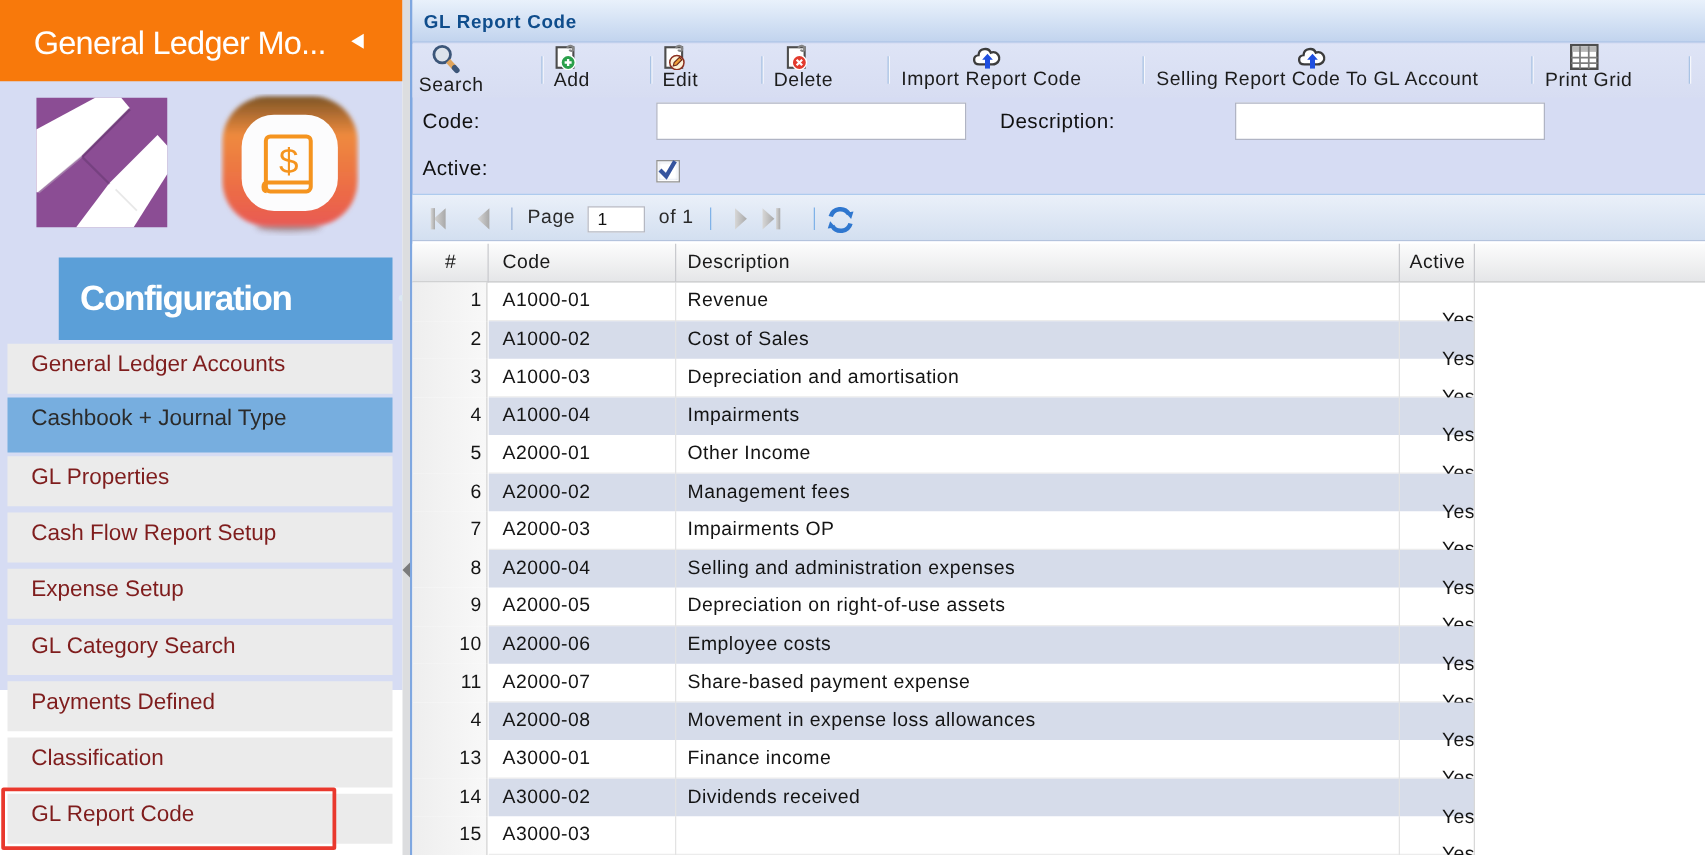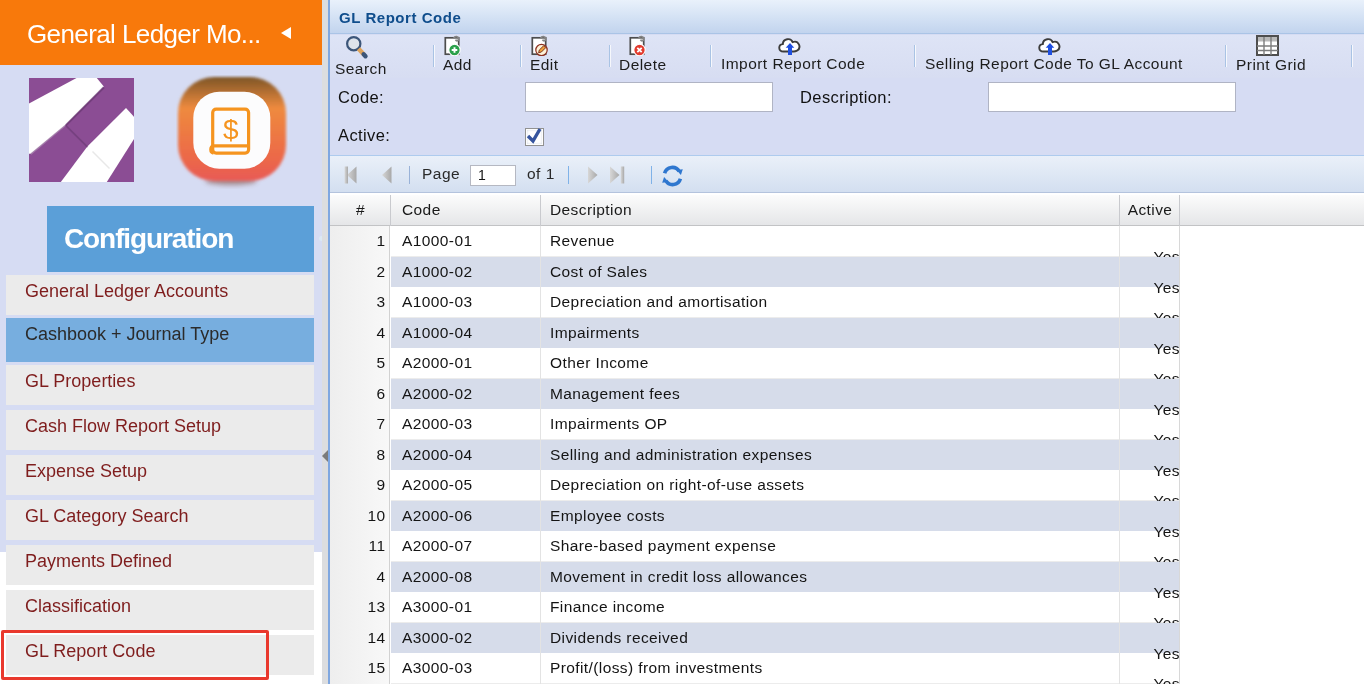--- a/index.html
+++ b/index.html
@@ -420,21 +420,21 @@
             <span class="gc2">Share-based payment expense</span>
             <span class="gc3">Yes</span>
             <span class="rv1"></span>
             <span class="rv2"></span>
             <span class="rv3"></span>
           </div>
           <div class="grow alt">
             <div class="bg"></div>
             <div class="gnum">4</div>
             <span class="gc1">A2000-08</span>
-            <span class="gc2">Movement in credit loss allowances</span>
+            <span class="gc2">Movement in expense loss allowances</span>
             <span class="gc3">Yes</span>
             <span class="rv1"></span>
             <span class="rv2"></span>
             <span class="rv3"></span>
           </div>
           <div class="grow w">
             <div class="bg"></div>
             <div class="gnum">13</div>
             <span class="gc1">A3000-01</span>
             <span class="gc2">Finance income</span>
@@ -450,21 +450,20 @@
             <span class="gc2">Dividends received</span>
             <span class="gc3">Yes</span>
             <span class="rv1"></span>
             <span class="rv2"></span>
             <span class="rv3"></span>
           </div>
           <div class="grow w">
             <div class="bg"></div>
             <div class="gnum">15</div>
             <span class="gc1">A3000-03</span>
-            <span class="gc2">Profit/(loss) from investments</span>
             <span class="gc3">Yes</span>
             <span class="rv1"></span>
             <span class="rv2"></span>
             <span class="rv3"></span>
           </div>
         </div>
     </div>
   </div>
 </div>
 

